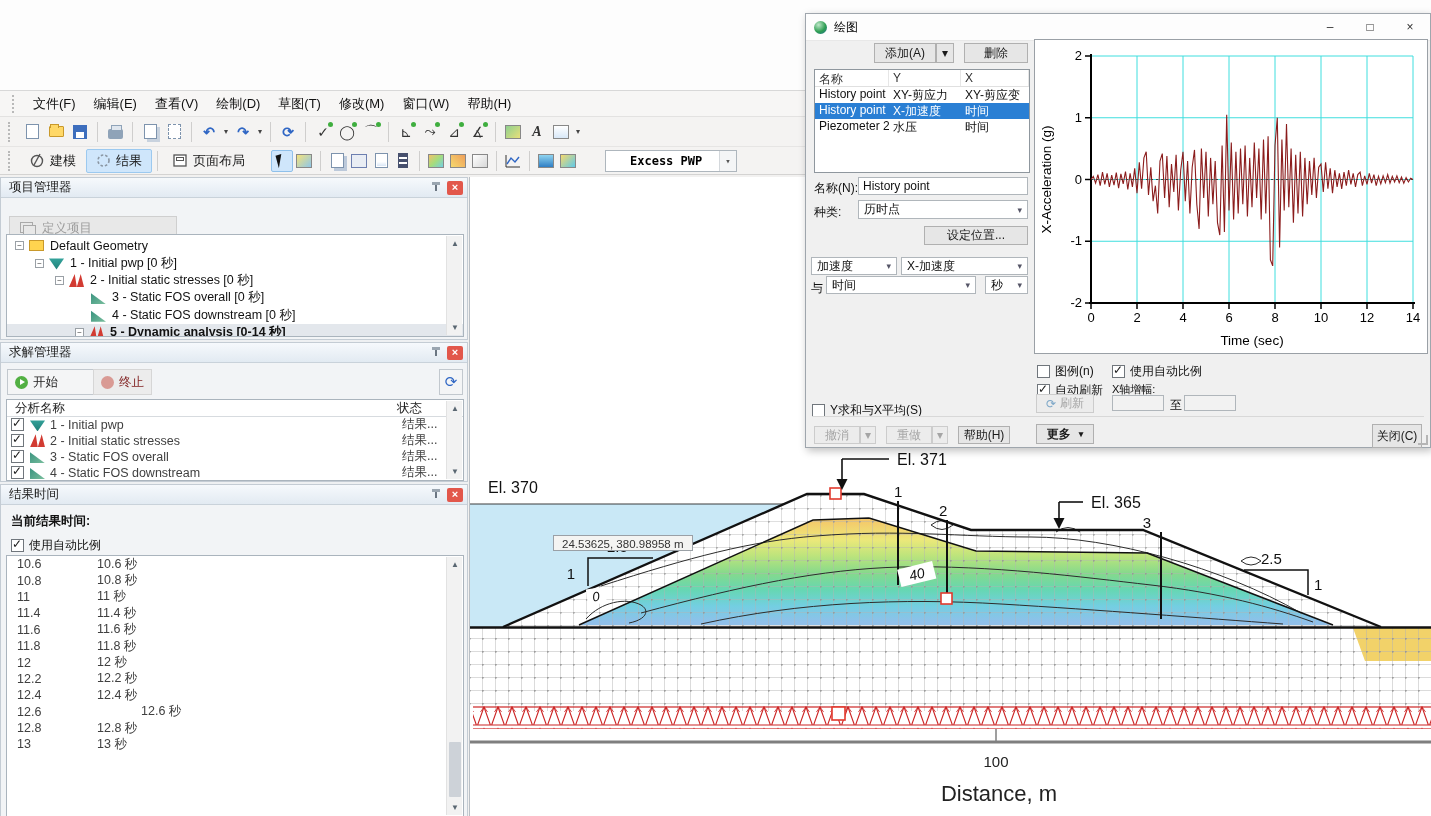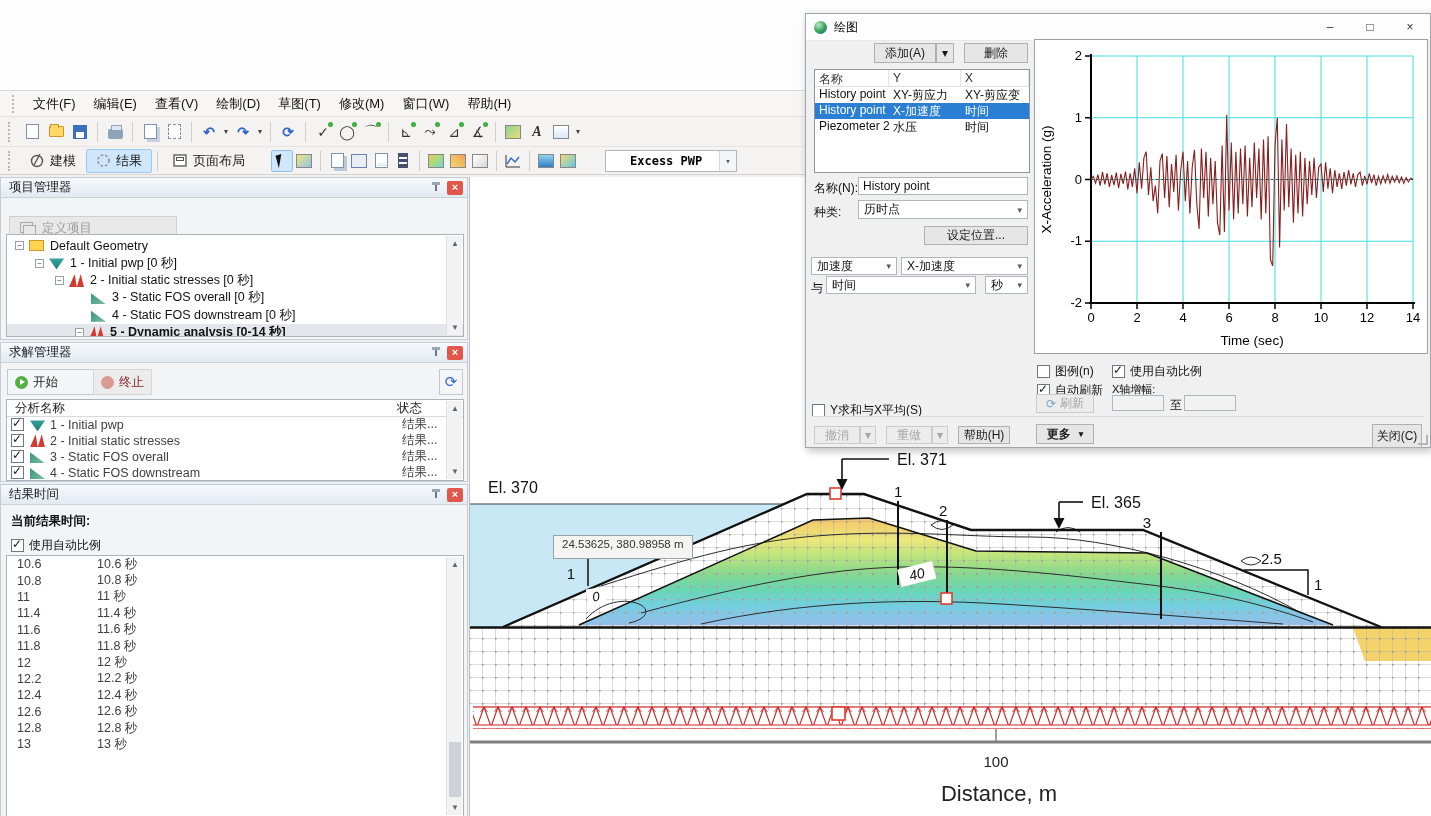--- a/index.html
+++ b/index.html
@@ -79,21 +79,21 @@
   .stop-ic { width:13px; height:13px; border-radius:50%; background:#d99a94; }
   .refresh-sq { position:absolute; right:4px; top:26px; width:24px; height:26px; border:1px solid #c2c8ce; background:#f4f5f6; color:#2f66c4; font-size:15px; display:flex; align-items:center; justify-content:center; }
 
   .tbl-head { display:flex; font-size:12.5px; color:#222; border-bottom:1px solid #d7dbdf; align-items:center; }
   .trow { display:flex; align-items:center; font-size:12.5px; color:#404040; }
   .cb { width:13px; height:13px; border:1px solid #70767c; background:#fff; position:relative; flex:none; }
   .cb.on::after { content:"✓"; position:absolute; left:0px; top:-3px; font-size:12px; color:#1c1c1c; }
 
   
   #canvas { position:absolute; left:469px; top:86px; width:962px; height:640px; background:#fff; border-left:1px solid #b9bfc5; overflow:hidden; }
-  #coord-tip { position:absolute; left:83px; top:358px; height:24px; padding:2px 8px; background:#f4f4f2; border:1px solid #9aa0a6; font-size:11.5px; color:#333; white-space:nowrap; }
+  #coord-tip { position:absolute; left:83px; top:358px; height:16px; padding:2px 8px; background:#f4f4f2; border:1px solid #9aa0a6; font-size:11.5px; color:#333; white-space:nowrap; }
 
   
   #dialog { position:absolute; left:805px; top:5px; width:626px; height:435px; background:#f0f0f0; border:1px solid #9fa6ad; box-shadow:2px 3px 8px rgba(0,0,0,.25); font-size:12px;margin-top:8px; }
   #dlg-title { position:absolute; left:0; top:0; width:100%; height:27px; background:#fdfdfd; display:flex; align-items:center; padding-left:8px; border-bottom:1px solid #e8e8e8; }
   .orb { width:13px; height:13px; border-radius:50%; background:radial-gradient(circle at 35% 30%,#bfe8c9,#2f9e53 55%,#1b6e8f); margin-right:7px; }
   .wbtn { width:40px; height:26px; display:flex; align-items:center; justify-content:center; color:#333; font-size:12px; }
   .dbtn { background:#e6e6e6; border:1px solid #b0b0b0; display:flex; align-items:center; justify-content:center; font-size:12px; color:#1a1a1a; }
   .dbtn.disabled { color:#a5a5a5; border-color:#cccccc; background:#ececec; }
   .dcombo { background:#fff; border:1px solid #b0b6bb; display:flex; align-items:center; justify-content:space-between; padding-left:5px; font-size:12px; color:#111; }
   .dcombo .v { font-size:9px; color:#556; padding-right:5px; }
@@ -410,21 +410,21 @@
               <span>12 秒</span>
             </div>
             <div class="trow" style="height:16.4px; padding-left:10px;">
               <span style="width:80px">12.2</span>
               <span>12.2 秒</span>
             </div>
             <div class="trow" style="height:16.4px; padding-left:10px;">
               <span style="width:80px">12.4</span>
               <span>12.4 秒</span>
             </div>
-            <div class="trow" style="height:16.4px; padding-left:10px;">
+            <div class="trow" style="height:16.4px; padding-left:10px;gap:44px;">
               <span style="width:80px">12.6</span>
               <span>12.6 秒</span>
             </div>
             <div class="trow" style="height:16.4px; padding-left:10px;">
               <span style="width:80px">12.8</span>
               <span>12.8 秒</span>
             </div>
             <div class="trow" style="height:16.4px; padding-left:10px;">
               <span style="width:80px">13</span>
               <span>13 秒</span>

